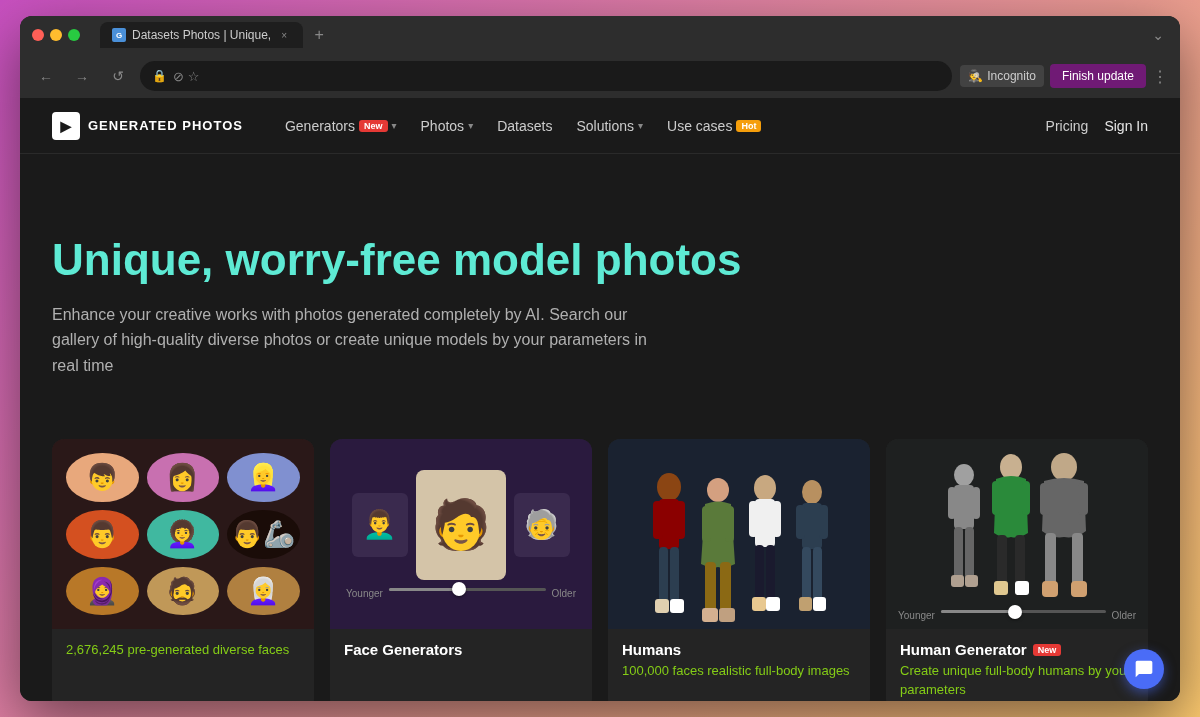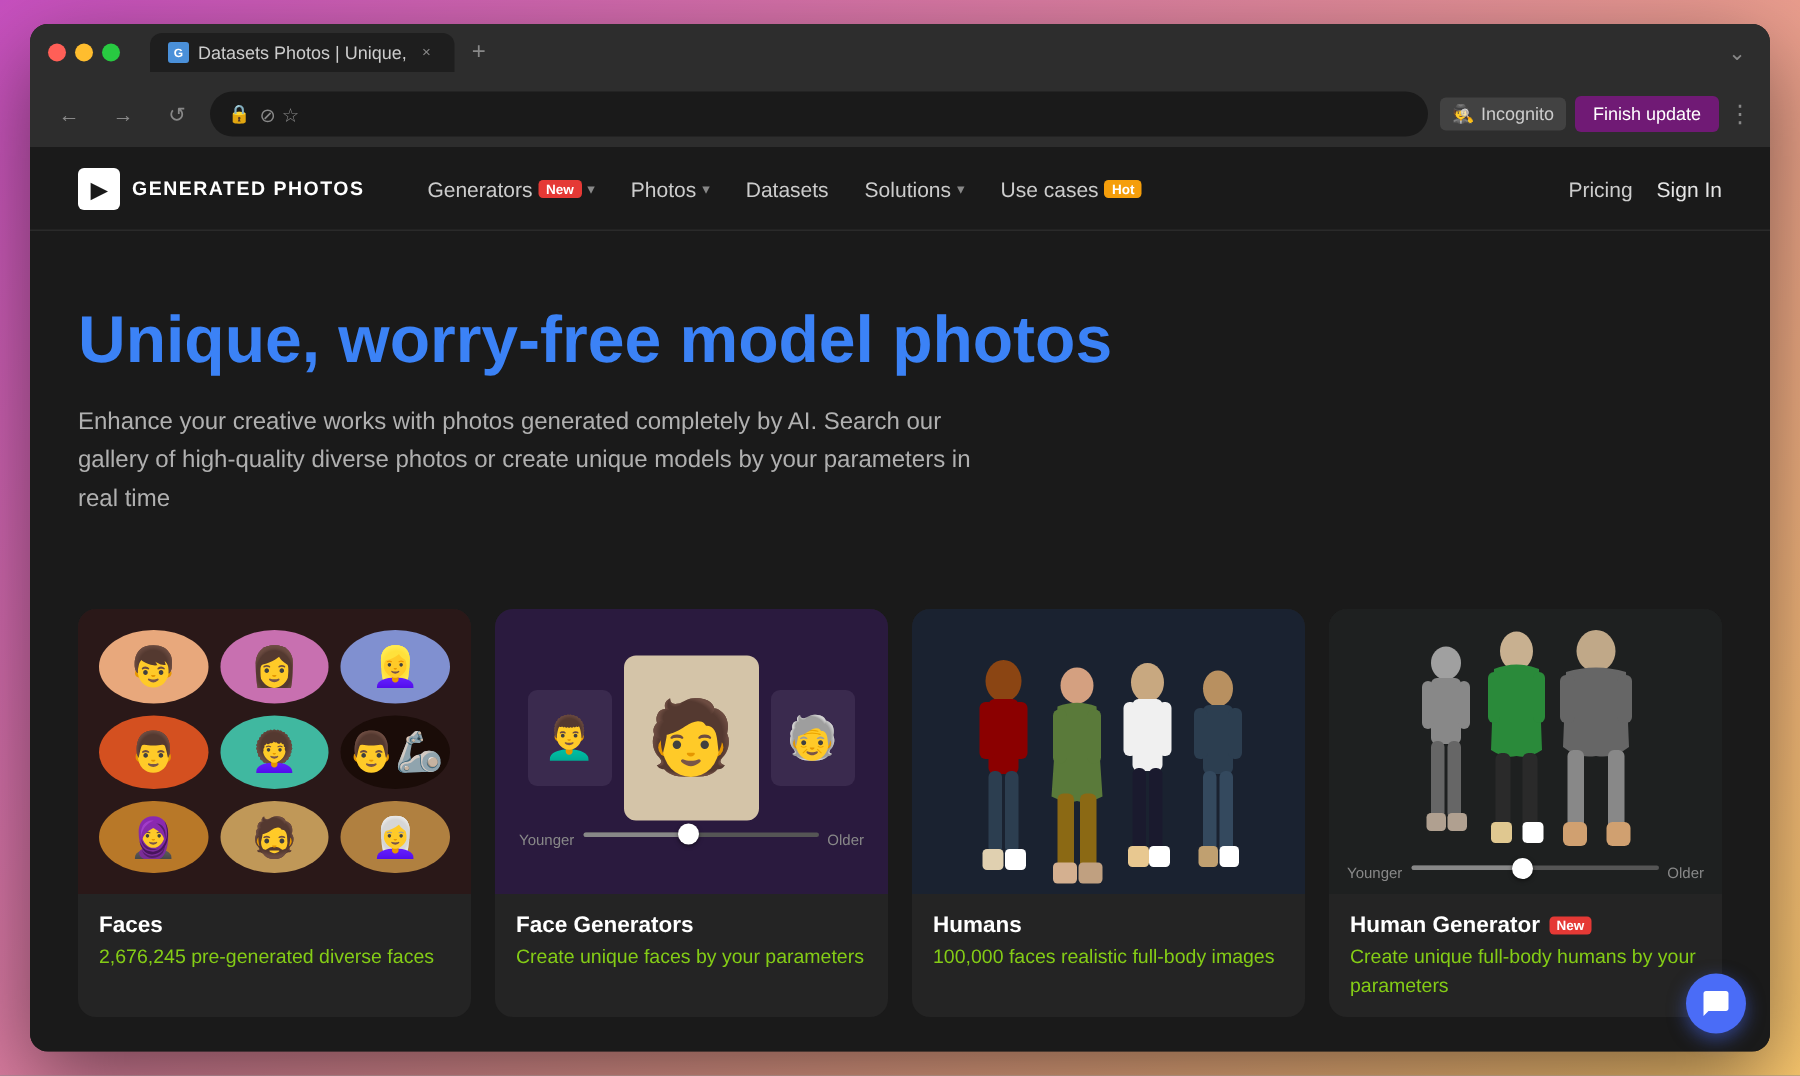--- a/index.html
+++ b/index.html
@@ -264,26 +264,27 @@
       font-size: 14px;
       cursor: pointer;
     }
     
     .hero {
       padding: 48px 32px 32px;
       flex: 1;
       overflow: hidden;
     }
     .hero-title {
-      color: #3b82f6;
+      color: #5eead4;
       font-size: 44px;
       font-weight: 800;
       line-height: 1.15;
       margin-bottom: 16px;
       max-width: 700px;
+      margin-top: 33px;
     }
     .hero-subtitle {
       color: #b0b0b0;
       font-size: 16px;
       line-height: 1.6;
       max-width: 620px;
       margin-bottom: 61px;
     }
     
     .cards-grid {
@@ -498,21 +499,20 @@
               <div style="border-radius:50%; overflow:hidden; background:#8090d0; display:flex; align-items:center; justify-content:center; font-size:26px;">👱‍♀️</div>
               <div style="border-radius:50%; overflow:hidden; background:#d45020; display:flex; align-items:center; justify-content:center; font-size:26px;">👨</div>
               <div style="border-radius:50%; overflow:hidden; background:#40b8a0; display:flex; align-items:center; justify-content:center; font-size:26px;">👩‍🦱</div>
               <div style="border-radius:50%; overflow:hidden; background:#1a0c08; display:flex; align-items:center; justify-content:center; font-size:26px;">👨‍🦾</div>
               <div style="border-radius:50%; overflow:hidden; background:#b87828; display:flex; align-items:center; justify-content:center; font-size:26px;">🧕</div>
               <div style="border-radius:50%; overflow:hidden; background:#c09858; display:flex; align-items:center; justify-content:center; font-size:26px;">🧔</div>
               <div style="border-radius:50%; overflow:hidden; background:#b08040; display:flex; align-items:center; justify-content:center; font-size:26px;">👩‍🦳</div>
             </div>
           </div>
           <div class="card-info">
-            <div class="card-title">Faces</div>
             <div class="card-desc">2,676,245 pre-generated diverse faces</div>
           </div>
         </div>
 
         <div class="card">
           <div class="card-image">
             <div class="face-gen-bg">
               <div class="face-gen-row">
                 <div class="face-gen-small" style="display:flex; align-items:center; justify-content:center; font-size:28px;">👨‍🦱</div>
                 <div class="face-gen-main" style="display:flex; align-items:center; justify-content:center; font-size:48px; background:#d4c4a8;">🧑</div>
@@ -523,21 +523,20 @@
                 <div class="slider-track">
                   <div class="slider-fill"></div>
                   <div class="slider-thumb"></div>
                 </div>
                 <span class="slider-label">Older</span>
               </div>
             </div>
           </div>
           <div class="card-info">
             <div class="card-title">Face Generators</div>
-            <div class="card-desc">Create unique faces by your parameters</div>
           </div>
         </div>
 
         <div class="card">
           <div class="card-image">
             <div style="background:#1a2230; height:100%; display:flex; align-items:flex-end; justify-content:center; gap:4px; padding:0 6px 0;">
 
               <svg width="48" height="160" viewBox="0 0 48 160">
                 <ellipse cx="24" cy="18" rx="12" ry="14" fill="#8B4513"></ellipse>
                 <rect x="14" y="30" width="20" height="50" rx="4" fill="#8B0000"></rect>

